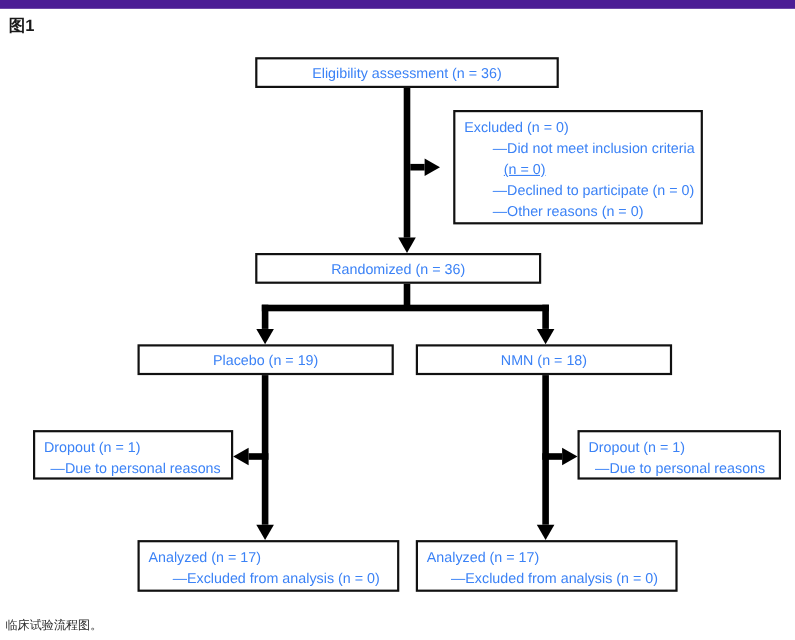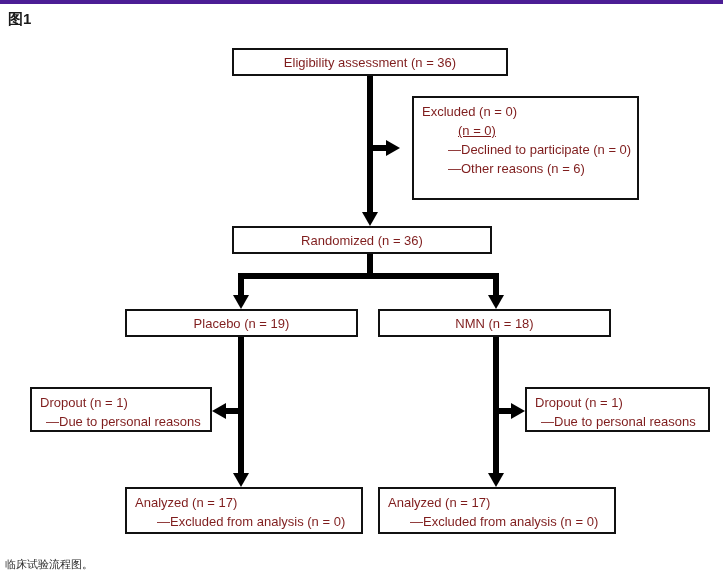--- a/index.html
+++ b/index.html
@@ -1,21 +1,21 @@
 <!DOCTYPE html>
 <html><head>
 <meta charset="utf-8">
 <style>
   html, body { margin: 0; padding: 0; background: #ffffff; }
   #figure-canvas {
     position: relative;
     width: 723px;
     height: 582px;
     background: #ffffff;
-    border-top: 4px solid #4c1d95;
+    border-top: 8px solid #4c1d95;
     box-sizing: border-box;
     font-family: "Liberation Sans", sans-serif;
     color: #111111;
     overflow: hidden;
   }
   .figure-label {
     position: absolute;
     left: 8px;
     top: 6px;
     font-size: 15px;
@@ -29,21 +29,21 @@
     font-size: 11px;
     color: #2b2b2b;
   }
   .fbox {
     position: absolute;
     box-sizing: border-box;
     border: 2px solid #111111;
     background: #ffffff;
     font-size: 13px;
     line-height: 19px;
-    color: #7f1d1d;
+    color: #3b82f6;
   }
   .fbox.center {
     display: flex;
     align-items: center;
     justify-content: center;
     text-align: center;
   }
   .fbox.multiline { padding: 4px 6px 4px 8px; }
   .ln { white-space: nowrap; }
   .ind1 { padding-left: 26px; }
@@ -73,23 +73,24 @@
 <div id="figure-canvas">
 
   <div class="figure-label">图1</div>
 
   <div class="fbox center" id="box-eligibility">
     <span>Eligibility assessment (n = 36)</span>
   </div>
 
   <div class="fbox multiline" id="box-excluded">
     <div class="ln">Excluded (n = 0)</div>
+    <div class="ln ind1">—Did not meet inclusion criteria</div>
     <div class="ln ind2">(n = 0)</div>
     <div class="ln ind1">—Declined to participate (n = 0)</div>
-    <div class="ln ind1">—Other reasons (n = 6)</div>
+    <div class="ln ind1">—Other reasons (n = 0)</div>
   </div>
 
   <div class="fbox center" id="box-randomized">
     <span>Randomized (n = 36)</span>
   </div>
 
   <div class="fbox center" id="box-placebo">
     <span>Placebo (n = 19)</span>
   </div>
 

